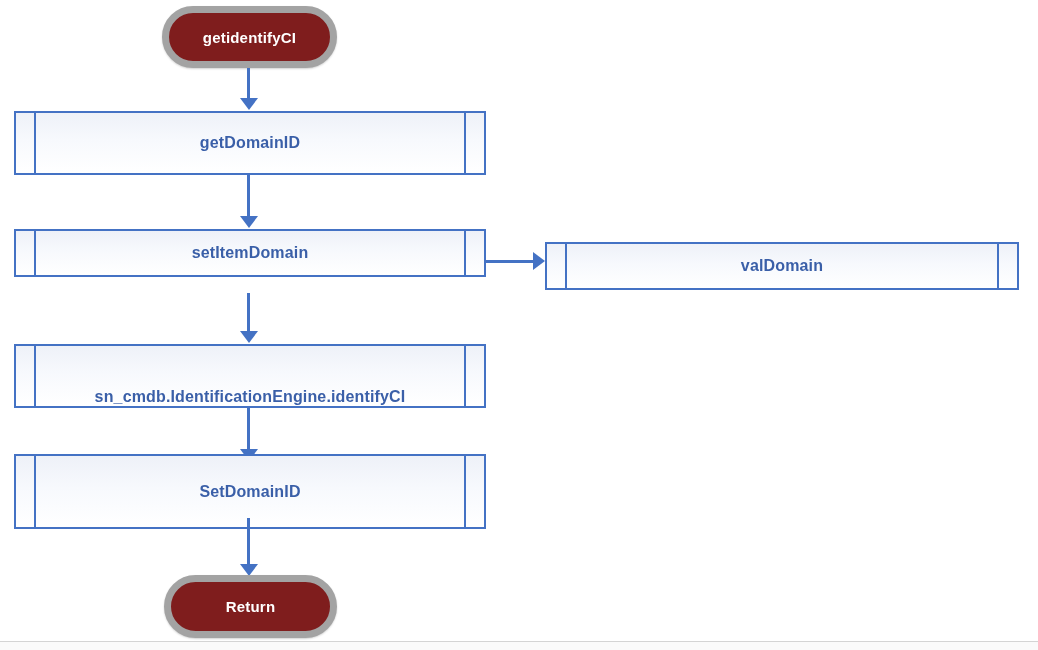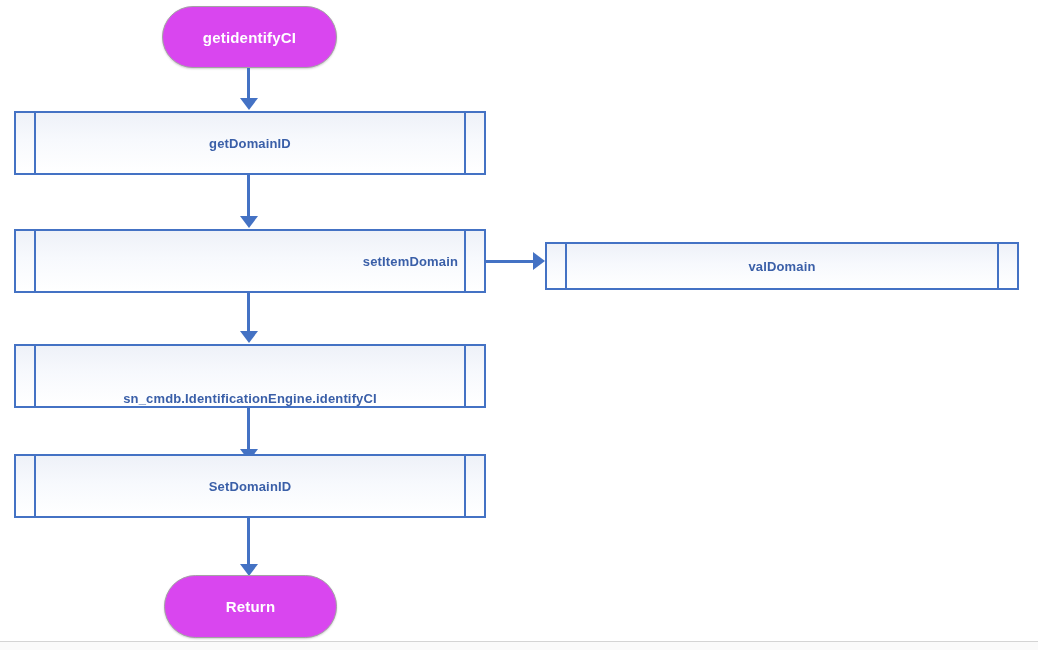--- a/index.html
+++ b/index.html
@@ -32,22 +32,22 @@
     left: 0;
     width: 1038px;
     height: 8px;
     background: #fafafa;
   }
 
   
   .terminal {
     position: absolute;
     box-sizing: border-box;
-    background: #d946ef;
-    border: 1px solid #a3a3a3;
+    background: #7f1d1d;
+    border: 7px solid #a3a3a3;
     border-radius: 999px;
     display: flex;
     align-items: center;
     justify-content: center;
     color: #ffffff;
     font-size: 15px;
     font-weight: 700;
     letter-spacing: 0.2px;
     box-shadow: 0 1px 2px rgba(0,0,0,0.18);
   }
@@ -72,21 +72,21 @@
     width: 0;
     border-left: 2px solid #4472c4;
   }
   .subproc::before { left: 18px; }
   .subproc::after  { right: 18px; }
 
   .subproc .lbl {
     position: relative;
     z-index: 2;
     color: #3a5fa8;
-    font-size: 13px;
+    font-size: 16px;
     font-weight: 600;
     letter-spacing: 0.15px;
     text-align: center;
     padding: 0 26px;
     white-space: nowrap;
   }
 
   
   .conn-v {
     position: absolute;
@@ -127,42 +127,42 @@
   <div class="conn-v" style="left:247px; top:68px; height:33px;"></div>
   <div class="arrow-down" style="left:240px; top:98px;"></div>
 
   <div class="subproc" style="left:14px; top:111px; width:472px; height:64px;">
     <span class="lbl">getDomainID</span>
   </div>
 
   <div class="conn-v" style="left:247px; top:175px; height:43px;"></div>
   <div class="arrow-down" style="left:240px; top:216px;"></div>
 
-  <div class="subproc" style="left:14px; top:229px; width:472px; height:64px;justify-content:flex-end;">
+  <div class="subproc" style="left:14px; top:229px; width:472px; height:48px;">
     <span class="lbl">setItemDomain</span>
   </div>
 
   <div class="conn-h" style="left:486px; top:260px; width:50px;"></div>
   <div class="arrow-right" style="left:533px; top:252px;"></div>
 
   <div class="subproc" style="left:545px; top:242px; width:474px; height:48px;">
     <span class="lbl">valDomain</span>
   </div>
 
   <div class="conn-v" style="left:247px; top:293px; height:40px;"></div>
   <div class="arrow-down" style="left:240px; top:331px;"></div>
 
   <div class="subproc" style="left:14px; top:344px; width:472px; height:64px;align-items:flex-end;">
     <span class="lbl">sn_cmdb.IdentificationEngine.identifyCI</span>
   </div>
 
   <div class="conn-v" style="left:247px; top:408px; height:43px;"></div>
   <div class="arrow-down" style="left:240px; top:449px;"></div>
 
-  <div class="subproc" style="left:14px; top:454px; width:472px; height:64px;">
+  <div class="subproc" style="left:14px; top:454px; width:472px; height:75px;">
     <span class="lbl">SetDomainID</span>
   </div>
 
   <div class="conn-v" style="left:247px; top:518px; height:48px;"></div>
   <div class="arrow-down" style="left:240px; top:564px;"></div>
 
   <div class="terminal" style="left:164px; top:575px; width:173px; height:63px;">
     <span>Return</span>
   </div>
 

